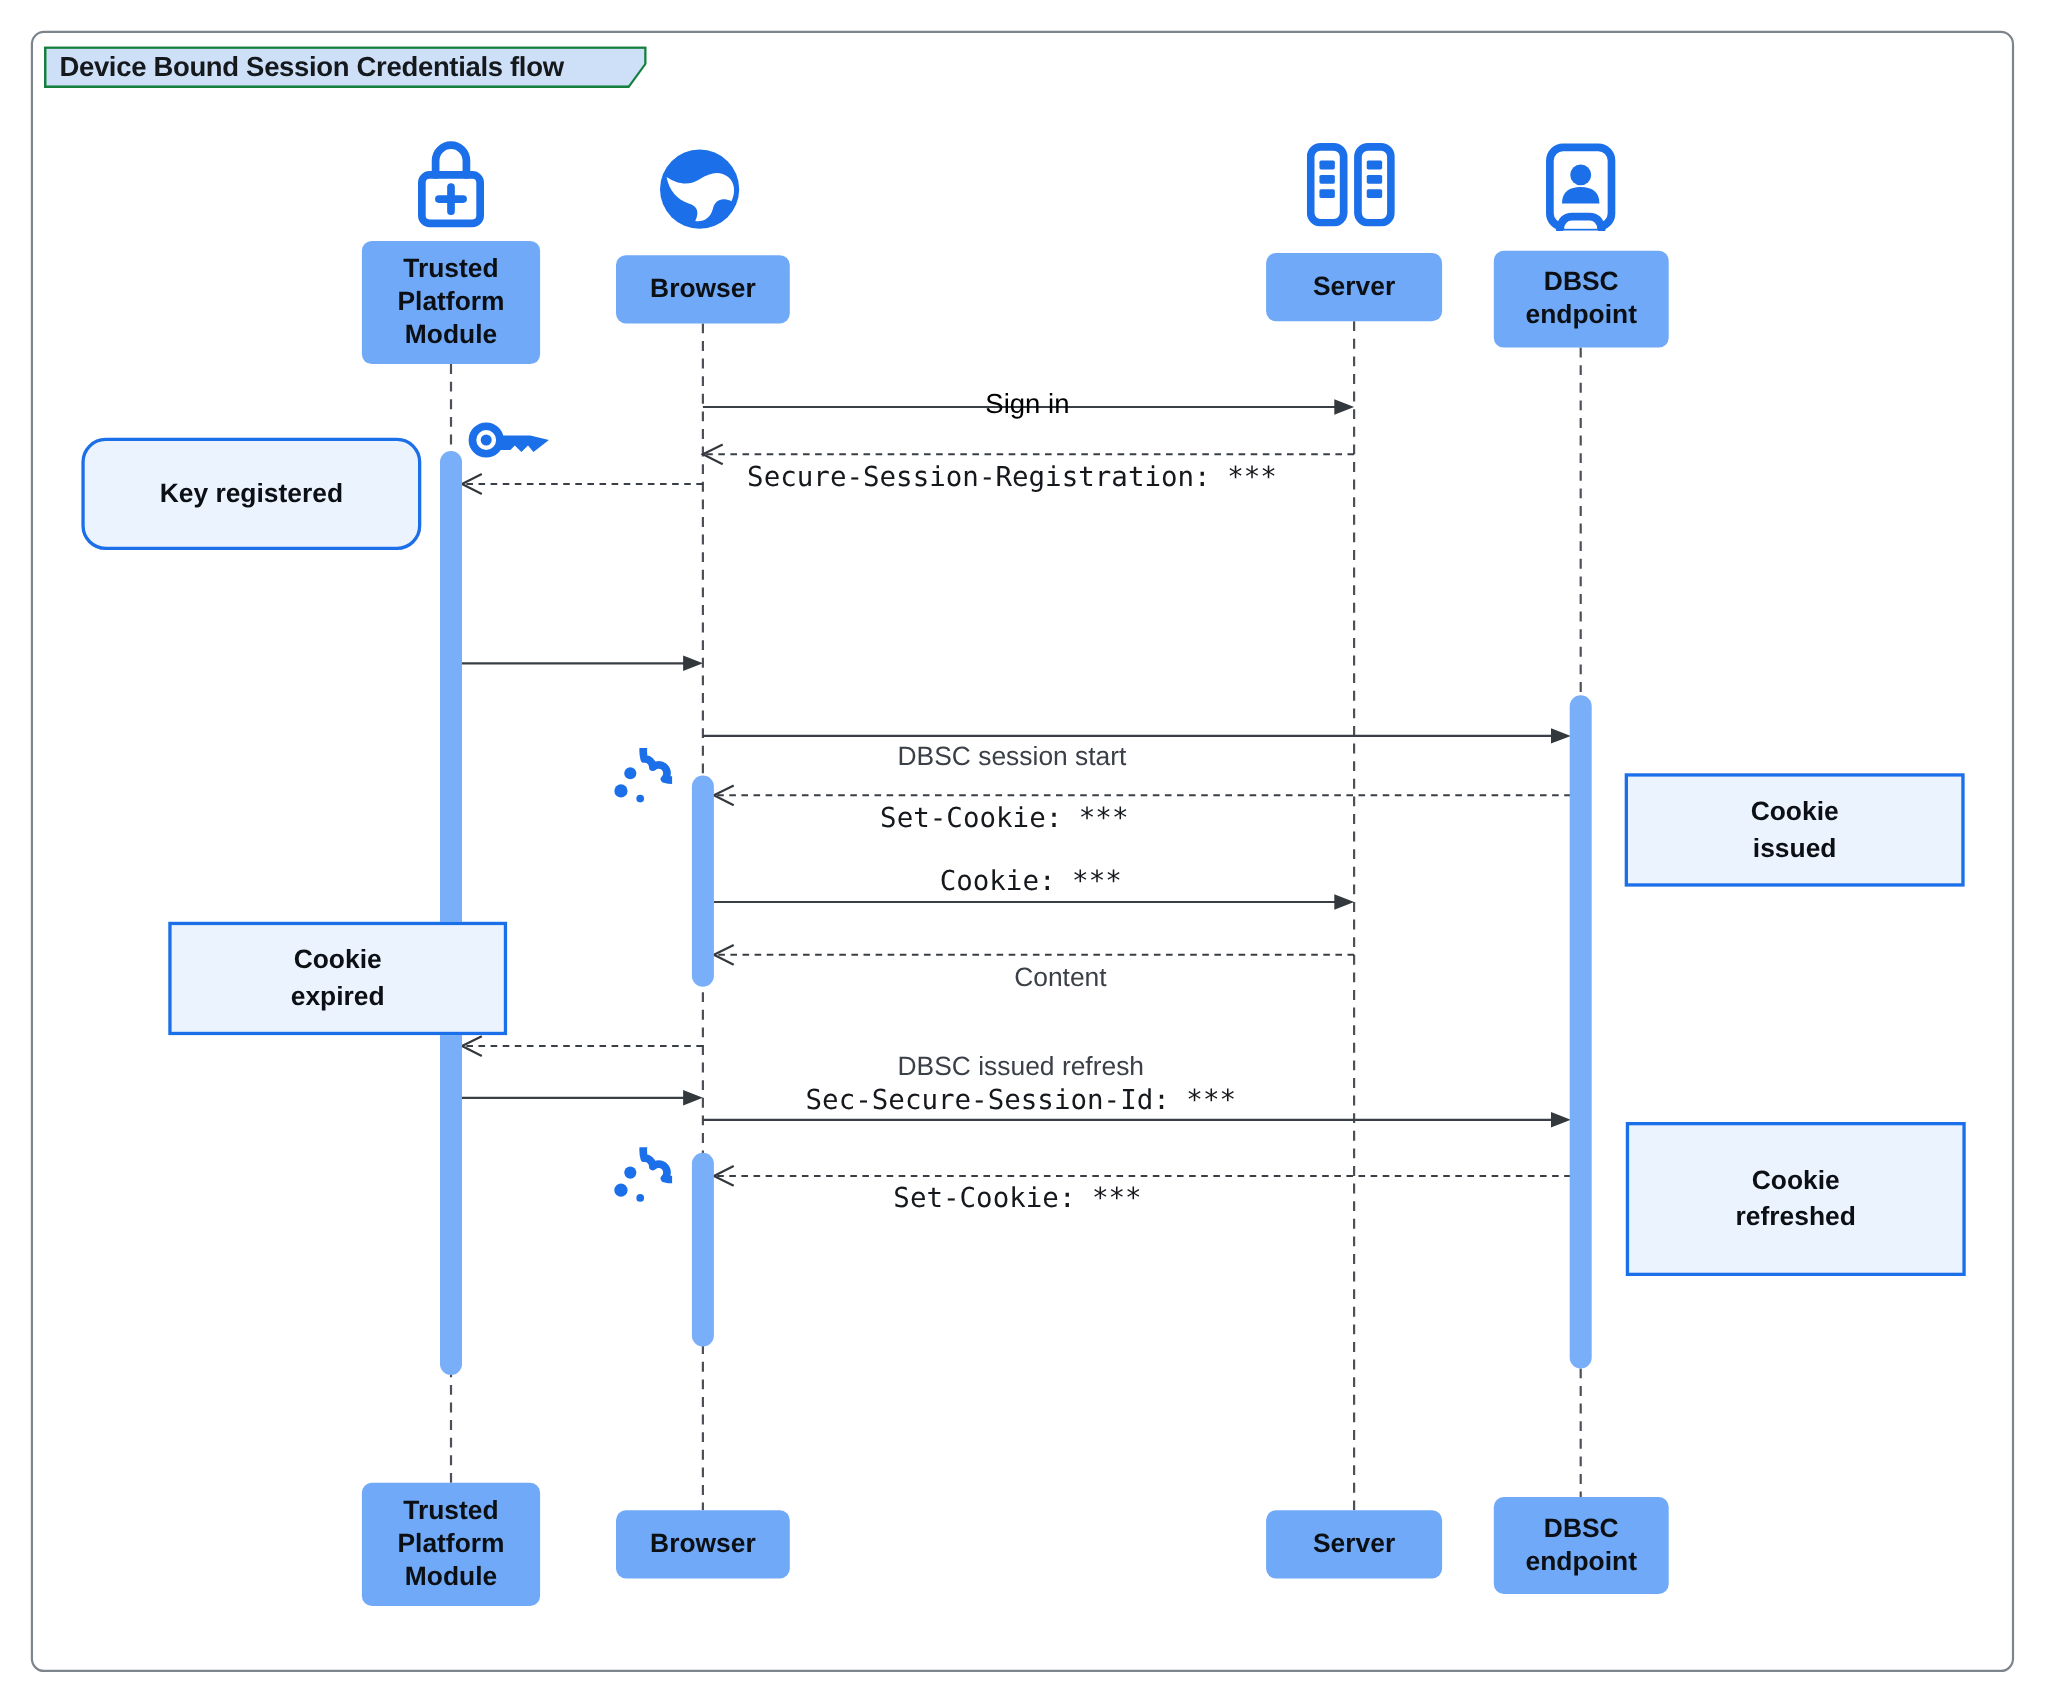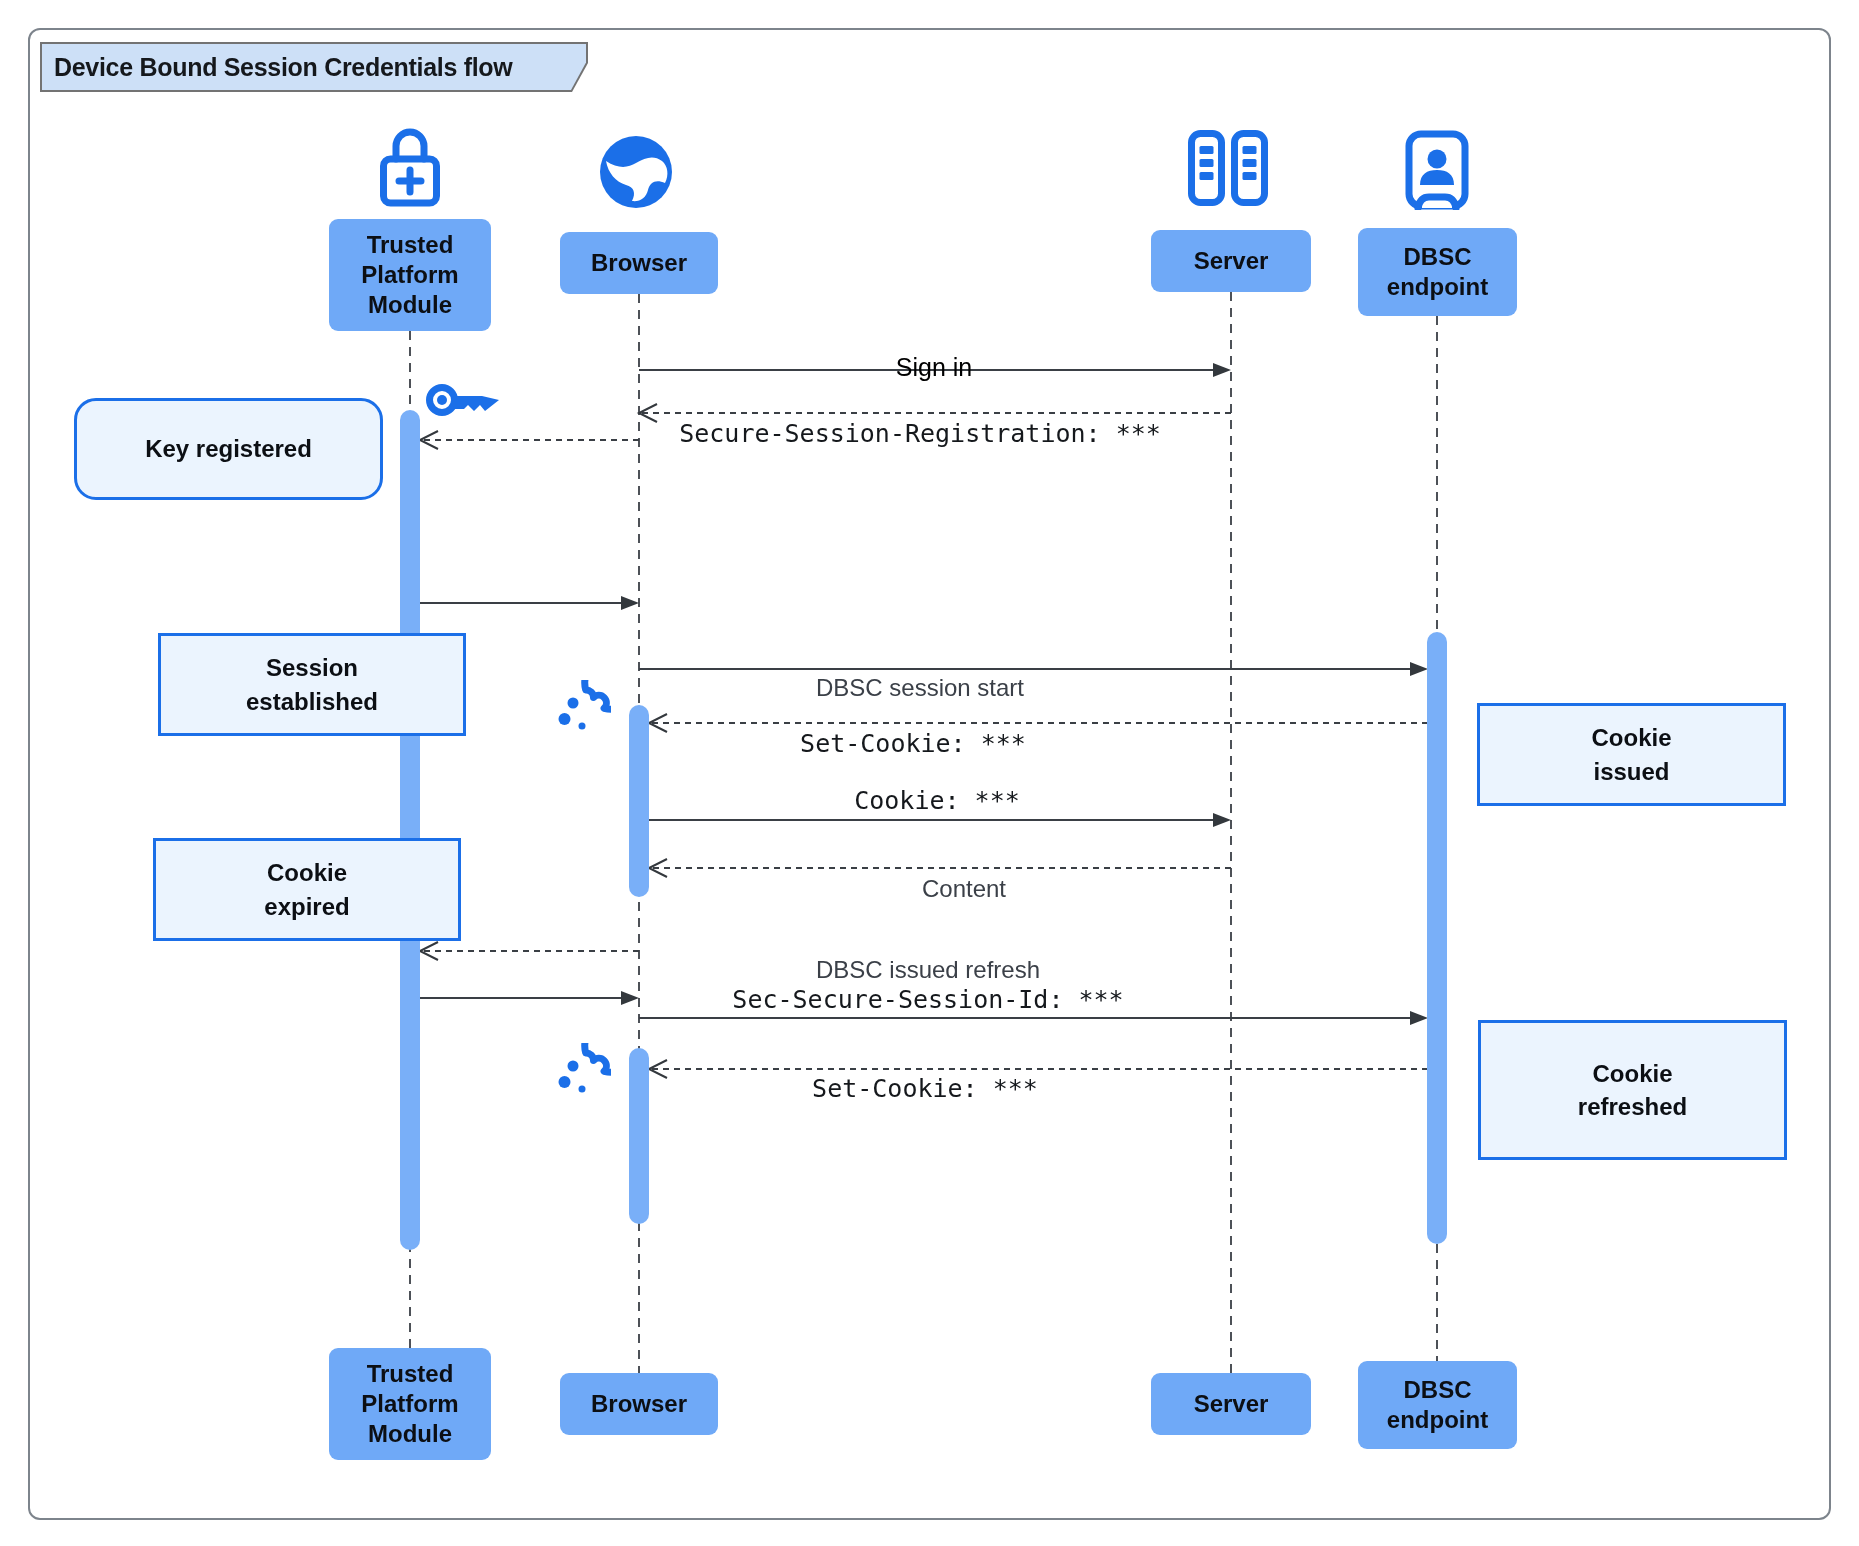--- a/index.html
+++ b/index.html
@@ -1,20 +1,20 @@
 <!DOCTYPE html>
 <html><head>
 <meta charset="utf-8">
 <style>
   html,body{margin:0;padding:0;background:#ffffff;}
   #canvas{position:relative;width:1859px;height:1546px;background:#ffffff;
           font-family:"Liberation Sans",sans-serif;overflow:hidden;}
   .frame{position:absolute;left:28px;top:28px;width:1799px;height:1488px;
          border:2px solid #7d848c;border-radius:12px;background:#ffffff;}
-  .tab-outer{position:absolute;left:40px;top:42px;width:548px;height:50px;background:#737373;
+  .tab-outer{position:absolute;left:40px;top:42px;width:548px;height:38px;background:#15803d;
              clip-path:polygon(0 0,100% 0,100% 42%,calc(100% - 16px) 100%,0 100%);}
   .tab-inner{position:absolute;left:2px;top:2px;right:2px;bottom:2px;background:#cde0f7;
              clip-path:polygon(0 0,100% 0,100% 40%,calc(100% - 15px) 100%,0 100%);
              display:flex;align-items:center;padding-left:12px;
              font-size:25px;font-weight:bold;color:#15181c;letter-spacing:-0.3px;}
   .actor{position:absolute;background:#6fa9f7;border-radius:9px;color:#0c0f14;
          font-weight:bold;font-size:24px;line-height:1.25;text-align:center;
          display:flex;align-items:center;justify-content:center;white-space:pre-line;}
   .note{position:absolute;background:#ebf4fe;border:3px solid #1b6fe8;color:#0c0f14;
         font-weight:bold;font-size:24px;line-height:1.38;text-align:center;
@@ -177,22 +177,20 @@
 
   <div class="actor" style="left:329px;top:1348px;width:162px;height:112px;">Trusted
 Platform
 Module</div>
   <div class="actor" style="left:560px;top:1373px;width:158px;height:62px;">Browser</div>
   <div class="actor" style="left:1151px;top:1373px;width:160px;height:62px;">Server</div>
   <div class="actor" style="left:1358px;top:1361px;width:159px;height:88px;">DBSC
 endpoint</div>
 
   <div class="note" style="left:74px;top:398px;width:303px;height:96px;border-radius:22px;">Key registered</div>
-  <div class="note" style="left:158px;top:633px;width:302px;height:97px;">Session
-established</div>
   <div class="note" style="left:1477px;top:703px;width:303px;height:97px;">Cookie
 issued</div>
   <div class="note" style="left:153px;top:838px;width:302px;height:97px;">Cookie
 expired</div>
   <div class="note" style="left:1478px;top:1020px;width:303px;height:134px;">Cookie
 refreshed</div>
 
   <div class="mlabel msans" style="left:934px;top:354px;font-size:25px;color:#000000;">Sign in</div>
   <div class="mlabel mmono" style="left:920px;top:420px;">Secure-Session-Registration: ***</div>
   <div class="mlabel msans" style="left:920px;top:639px;margin-top:36px;">DBSC session start</div>

